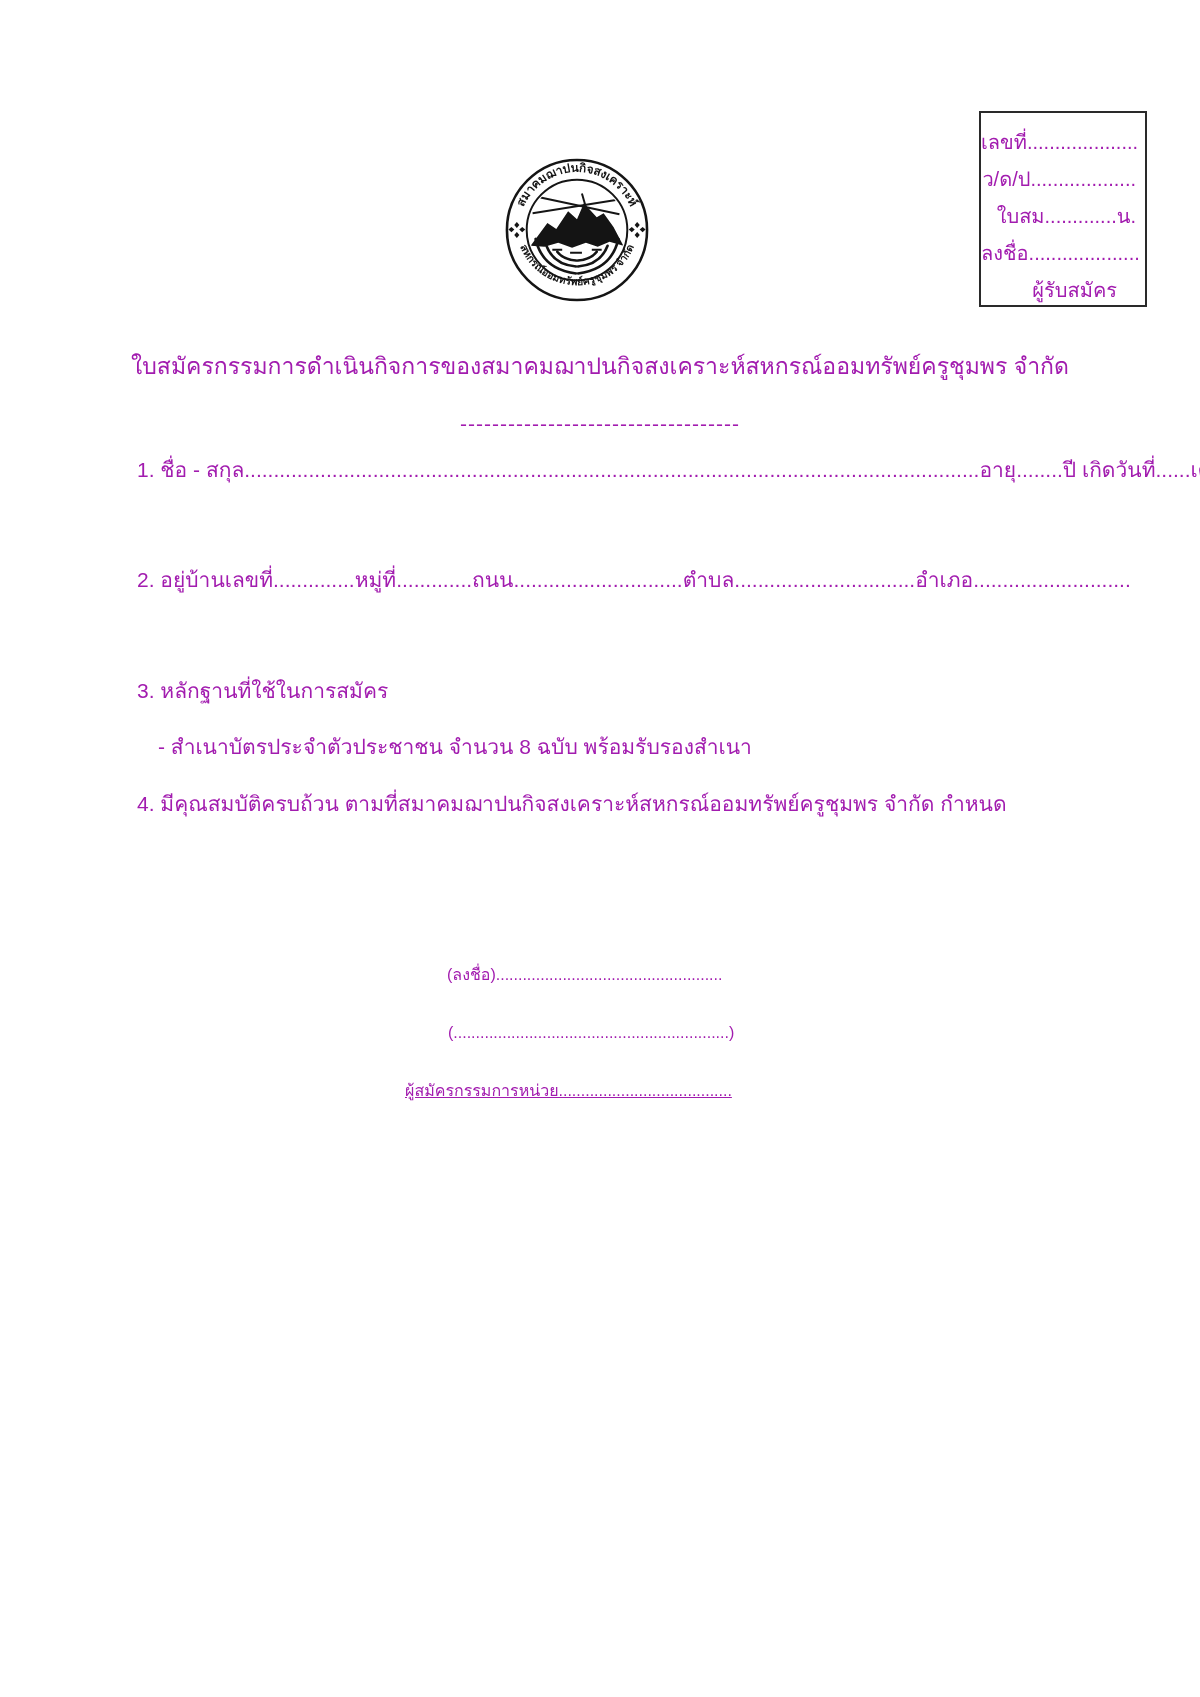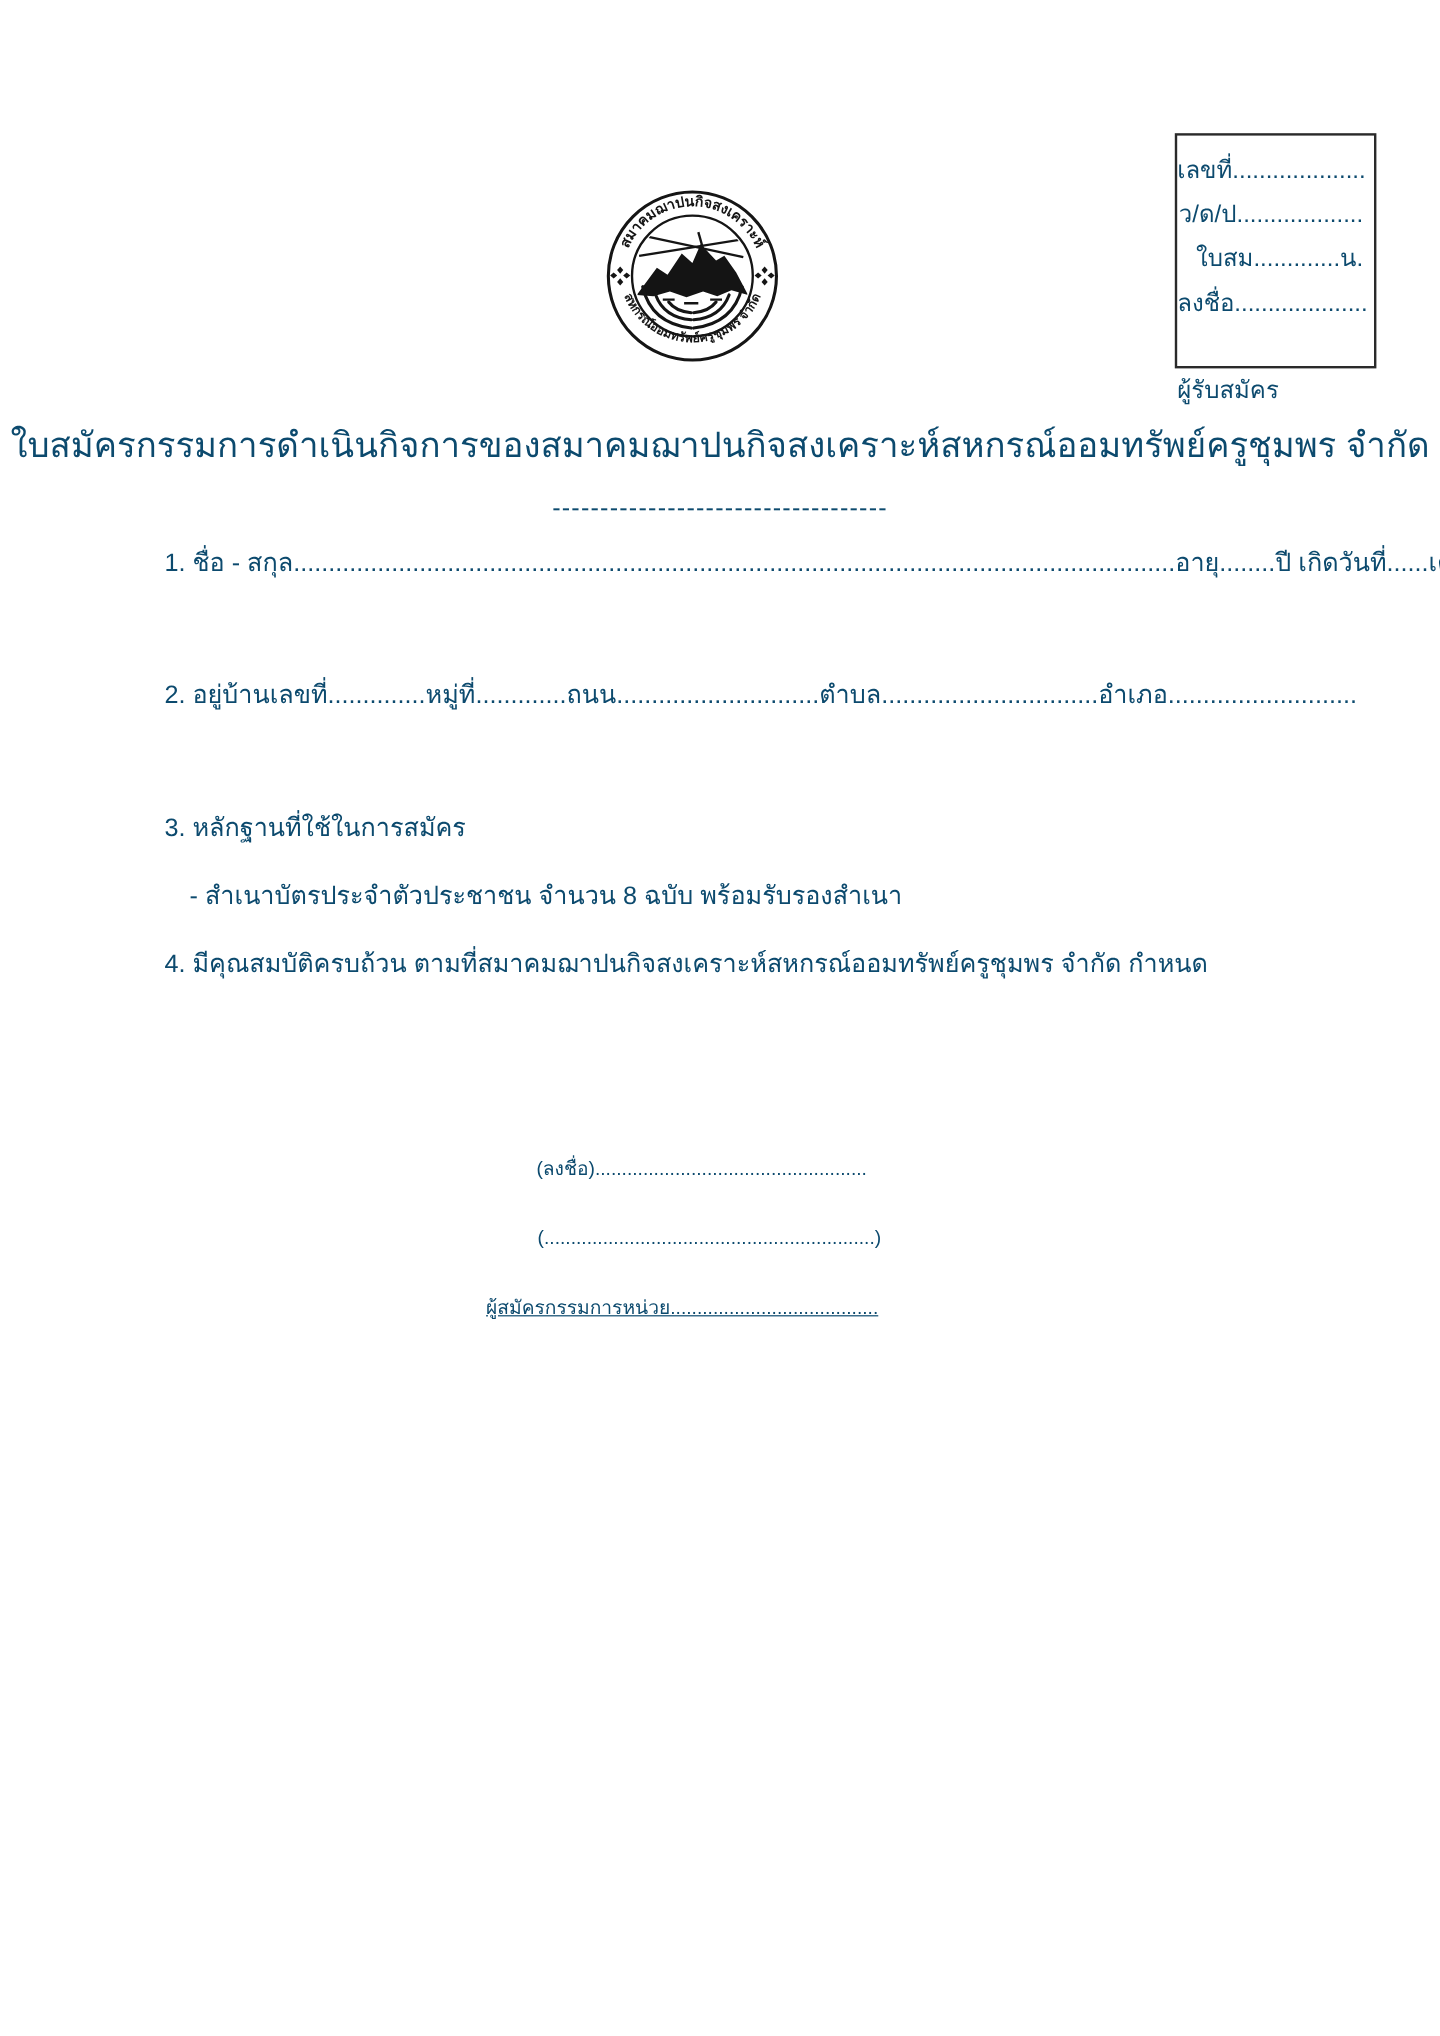--- a/index.html
+++ b/index.html
@@ -2,46 +2,46 @@
 <html><head>
 <meta charset="utf-8">
 <style>
   html,body{margin:0;padding:0;background:#e8e8e8;}
   .page{
     position:relative;
     width:1200px;height:1697px;
     background:#ffffff;
     margin:0 auto;
     font-family:"Liberation Sans","DejaVu Sans",sans-serif;
-    color:#0c4a6e;
+    color:#a21caf;
     overflow:hidden;
   }
   
   .receipt-box{
     position:absolute;left:979px;top:111px;
     width:168px;height:196px;
     border:2px solid #2a2a2a;
     box-sizing:border-box;
     padding-top:11px;
   }
   .rb-row{
     font-size:20px;line-height:37px;
     text-align:right;padding-right:9px;
     white-space:nowrap;overflow:hidden;
   }
   .rb-footer{
     font-size:20px;line-height:37px;
-    padding-right:28px;margin-top:36px;
+    text-align:right;padding-right:28px;
   }
   
   .logo{position:absolute;left:503px;top:156px;}
   
   .title{
     position:absolute;left:0;top:348px;width:1200px;
-    text-align:center;font-size:29px;font-weight:400;
+    text-align:center;font-size:23px;font-weight:400;
   }
   .separator{
     position:absolute;left:0;top:412px;width:1200px;
     text-align:center;font-size:21px;letter-spacing:1px;
   }
   
   .row{
     position:absolute;
     font-size:21px;line-height:30px;
     white-space:nowrap;

